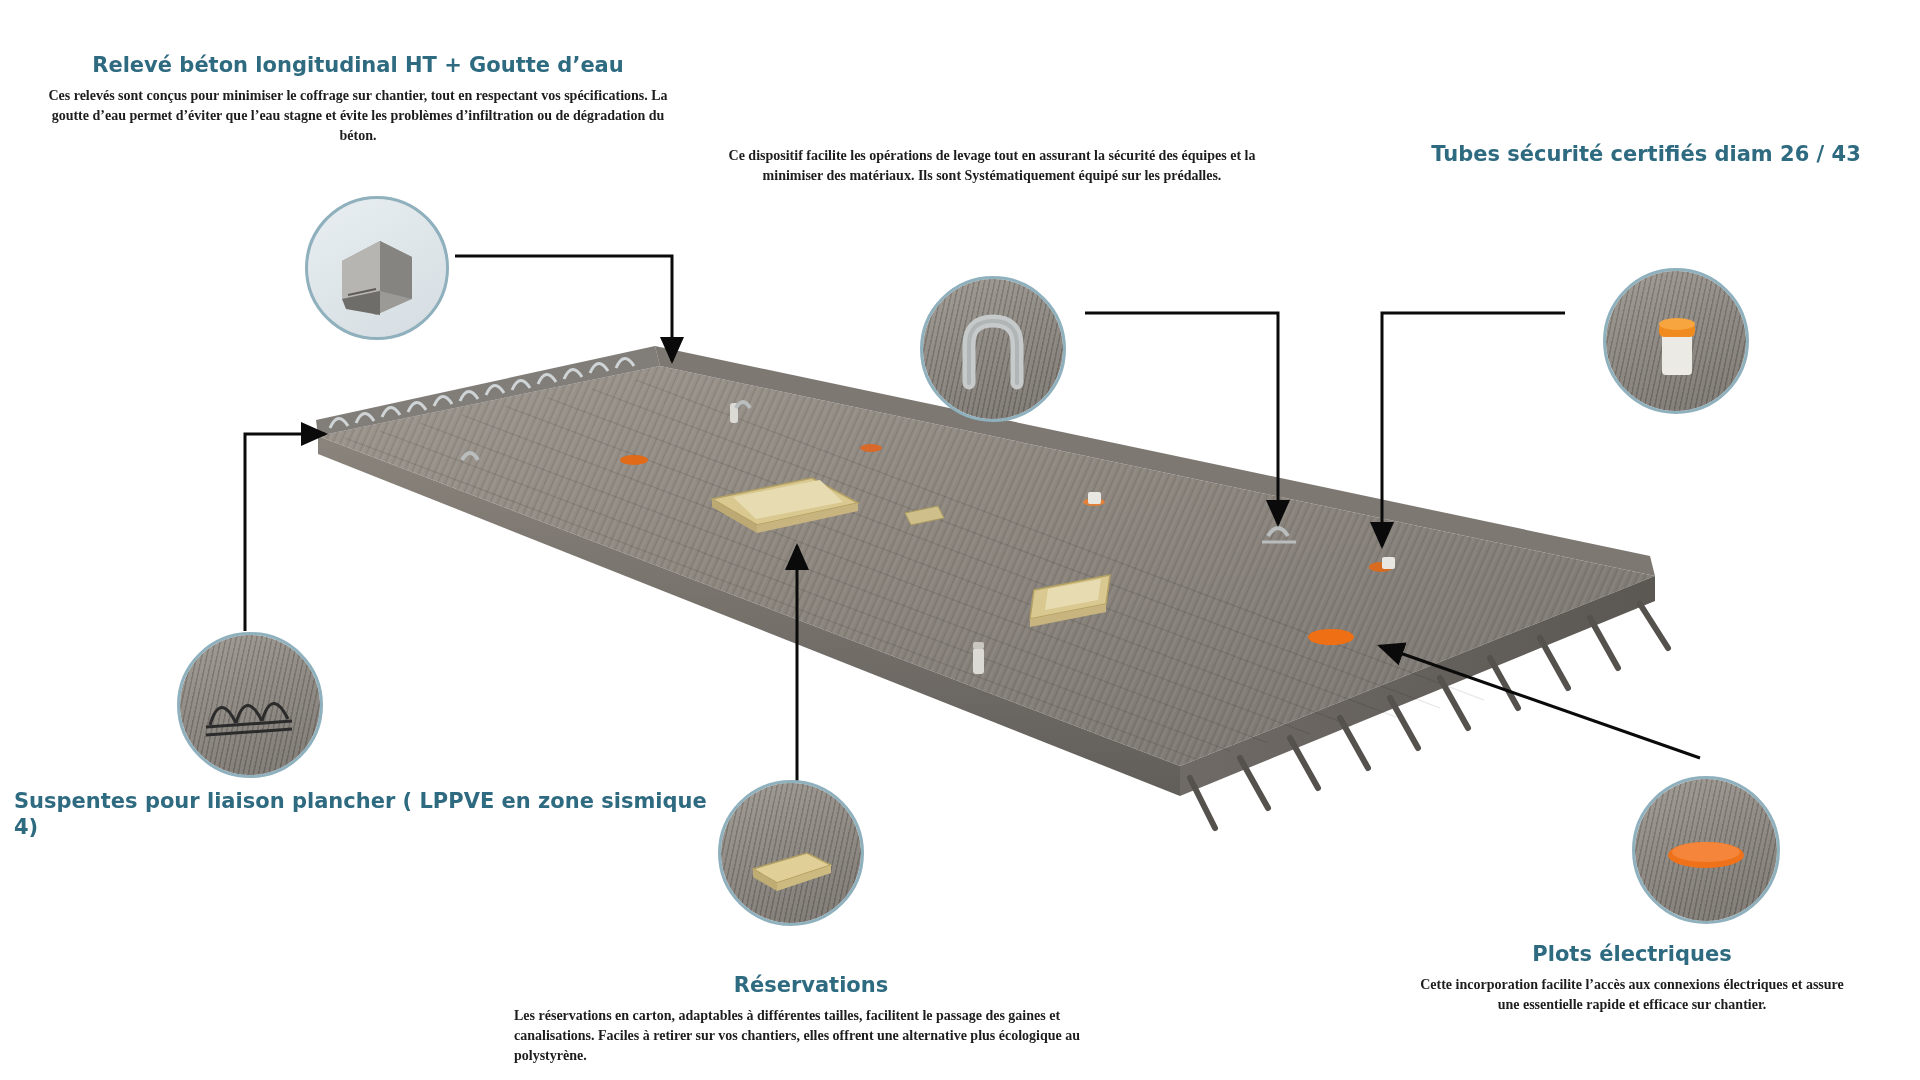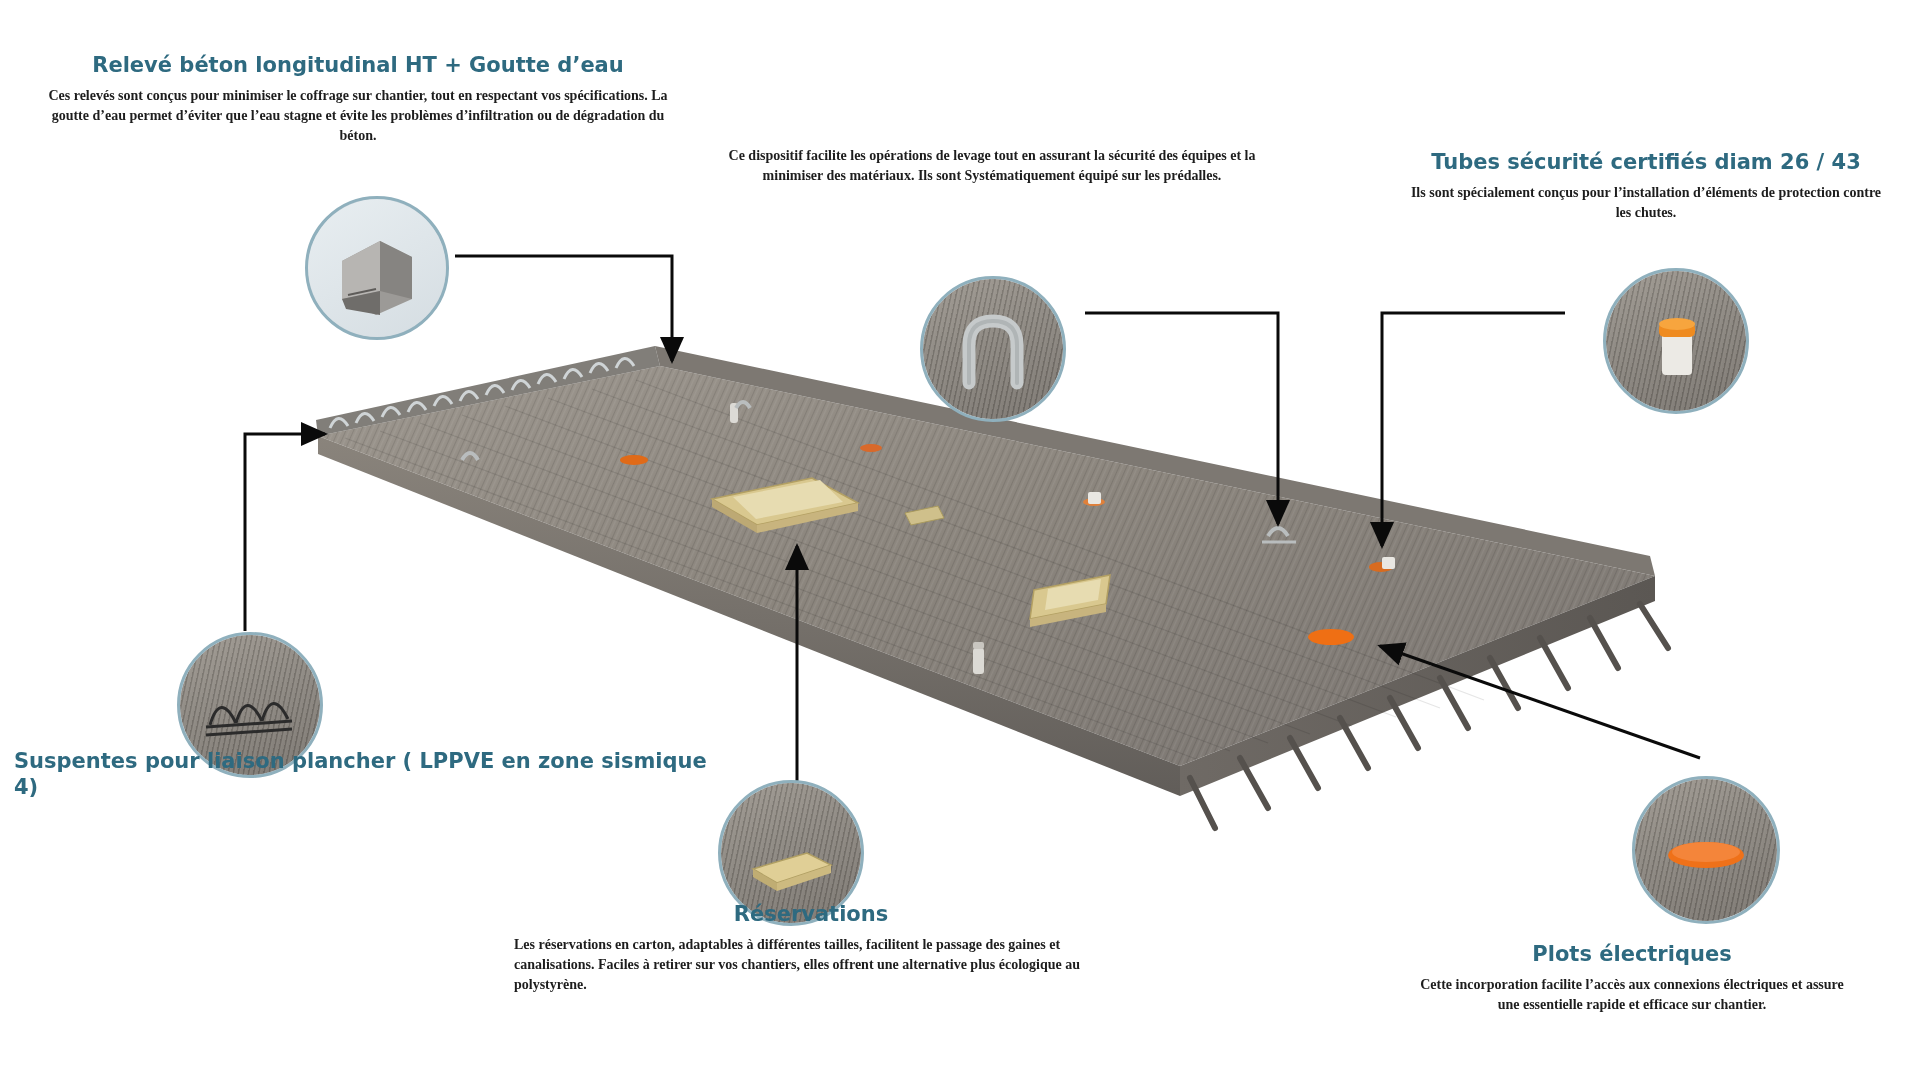--- a/index.html
+++ b/index.html
@@ -266,30 +266,29 @@
 
   <div class="annot center" style="left:38px; top:16px; width:640px;">
     <div class="title">Relevé béton longitudinal HT + Goutte d’eau</div>
     <div class="body">Ces relevés sont conçus pour minimiser le coffrage sur chantier, tout en respectant vos spécifications. La goutte d’eau permet d’éviter que l’eau stagne et évite les problèmes d’infiltration ou de dégradation du béton.</div>
   </div>
 
   <div class="annot center" style="left:712px; top:110px; width:560px;">
     <div class="body">Ce dispositif facilite les opérations de levage tout en assurant la sécurité des équipes et la minimiser des matériaux.  Ils sont Systématiquement équipé sur les prédalles.</div>
   </div>
 
-  <div class="annot center" style="left:1404px; top:113px; width:484px;">
+  <div class="annot center" style="left:1404px; top:105px; width:484px;">
     <div class="title">Tubes sécurité certifiés diam 26 / 43</div>
-    <div class="body">Ils sont spécialement conçus pour l’installation d’éléments de protection contre les chutes.</div>
-  </div>
-
-  <div class="annot left" style="left:14px; top:712px; width:710px;">
+  </div>
+
+  <div class="annot left" style="left:14px; top:752px; width:710px;">
     <div class="title">Suspentes pour  liaison plancher ( LPPVE en zone sismique 4)</div>
   </div>
 
-  <div class="annot center" style="left:500px; top:865px; width:622px;">
+  <div class="annot center" style="left:500px; top:936px; width:622px;">
     <div class="title">Réservations</div>
     <div class="body" style="text-align:left; padding-left:14px;">Les réservations en carton, adaptables à différentes tailles, facilitent le passage des gaines et canalisations. Faciles à retirer sur vos chantiers, elles offrent une alternative plus écologique au polystyrène.</div>
   </div>
 
   <div class="annot center" style="left:1412px; top:905px; width:440px;">
     <div class="title">Plots électriques</div>
     <div class="body">Cette incorporation facilite l’accès aux connexions électriques et assure une essentielle rapide et efficace sur chantier.</div>
   </div>
 
 </div>

